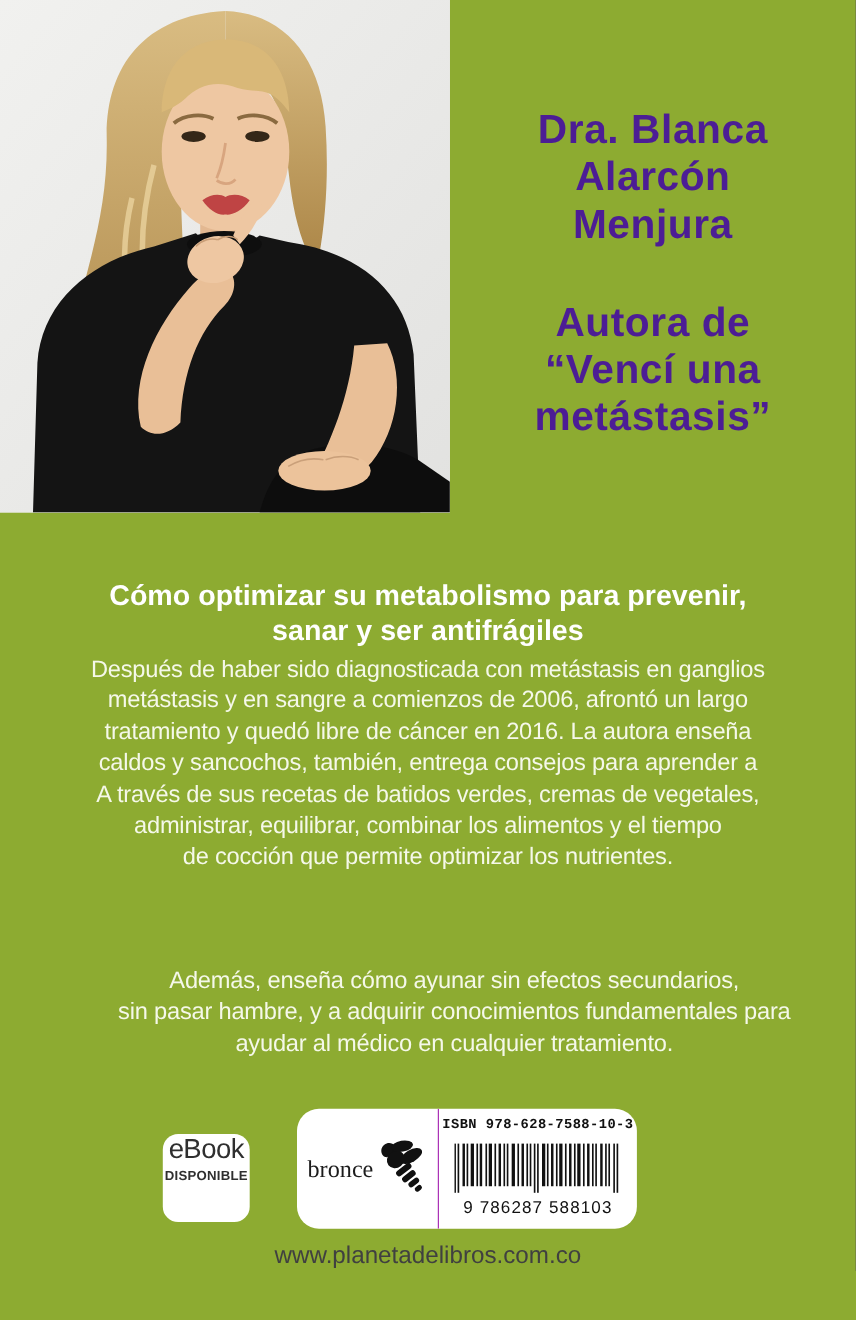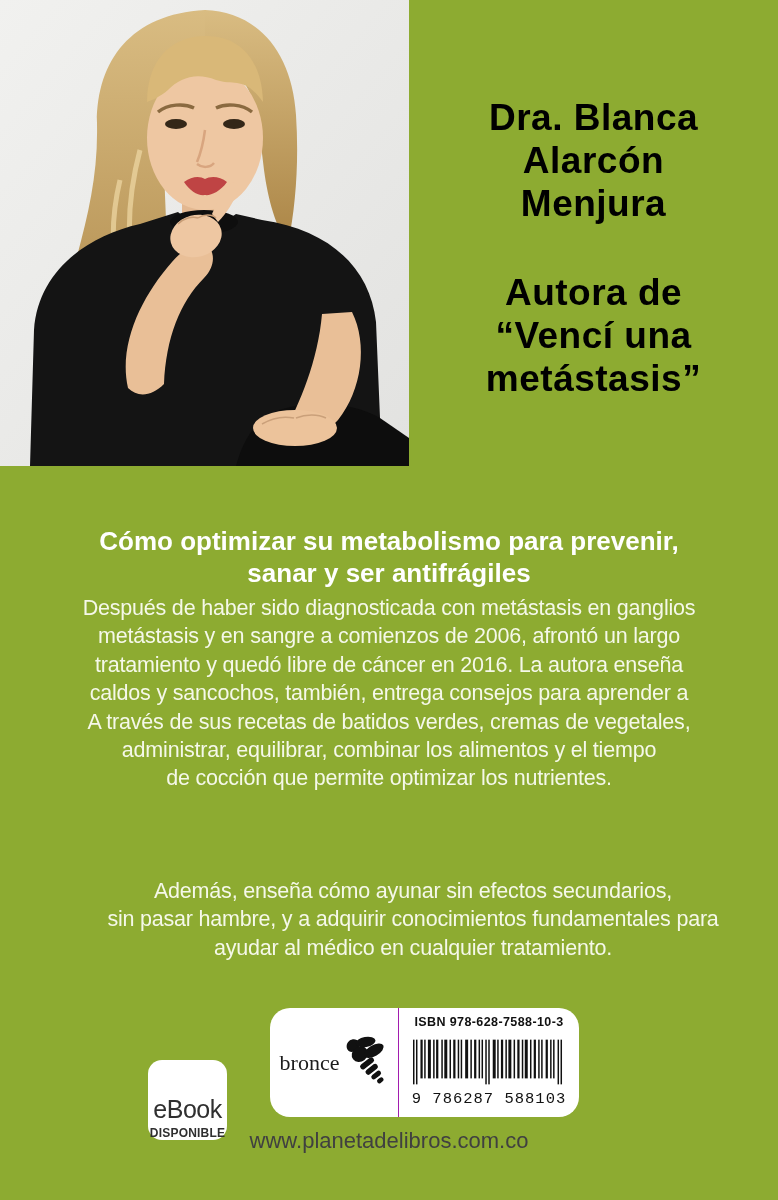--- a/index.html
+++ b/index.html
@@ -10,68 +10,68 @@
     margin:0 auto;
   }
   .photo {
     position:absolute; left:0; top:0; width:409px; height:466px;
     background:#ebebe9;
   }
   .photo svg { display:block; }
 
   .author-block {
     position:absolute; left:409px; top:96px; width:369px;
-    text-align:center; color:#000000; font-weight:bold;
+    text-align:center; color:#4c1d95; font-weight:bold;
     font-size:37px; line-height:43px; letter-spacing:0.5px;
   }
   .author-gap { height:46px; }
 
   .headline {
     position:absolute; left:0; top:501px; width:778px;
     text-align:center; color:#ffffff; font-weight:bold;
     font-size:26px; line-height:32px;margin-top:24px;
   }
 
   .body-par {
     position:absolute; left:0; width:778px; text-align:center;
     color:#f5f8e9; font-size:21.5px; line-height:28.4px; letter-spacing:-0.2px;
   }
   .p1 { top:594px; }
   .p2 { top:877px;padding-left:24px; }
 
   .ebook-badge {
     position:absolute; left:148px; top:1031px; width:79px; height:80px;
     background:#ffffff; border-radius:14px;
-    display:flex; flex-direction:column; align-items:center; justify-content:flex-end;margin-top:29px;
+    display:flex; flex-direction:column; align-items:center; justify-content:flex-start;
   }
   .ebook-title { font-size:25px; color:#2f2f2f; letter-spacing:-0.5px; }
   .ebook-sub   { font-size:12px; font-weight:bold; color:#2f2f2f; letter-spacing:0.2px; margin-top:2px; }
 
   .imprint-box {
     position:absolute; left:270px; top:1008px; width:309px; height:109px;
     background:#ffffff; border-radius:20px; display:flex; overflow:hidden;
   }
   .imprint-left {
     width:128px; border-right:1px solid #a21caf;
     display:flex; align-items:center; justify-content:center; gap:5px;
   }
   .imprint-name {
     font-family:"Liberation Serif", serif; font-size:22px; color:#1c1c1c;
   }
   .barcode-cell {
     flex:1; display:flex; flex-direction:column; align-items:center;
     padding-top:7px;
   }
   .isbn-label {
-    font-family:Liberation Sans, sans-serif; font-size:12.5px; font-weight:bold;
+    font-family:Liberation Mono, monospace; font-size:12.5px; font-weight:bold;
     color:#111; letter-spacing:0.4px; white-space:nowrap;
   }
   .barcode-bars { margin-top:3px; }
   .barcode-digits {
-    font-family:Liberation Mono, monospace; font-size:15.5px; color:#111;
+    font-family:Liberation Sans, sans-serif; font-size:15.5px; color:#111;
     letter-spacing:1px; margin-top:-2px; white-space:nowrap;
   }
 
   .website {
     position:absolute; left:0; top:1128px; width:778px; text-align:center;
     color:#404040; font-size:22px;
   }
 </style>
 </head>
 <body>

